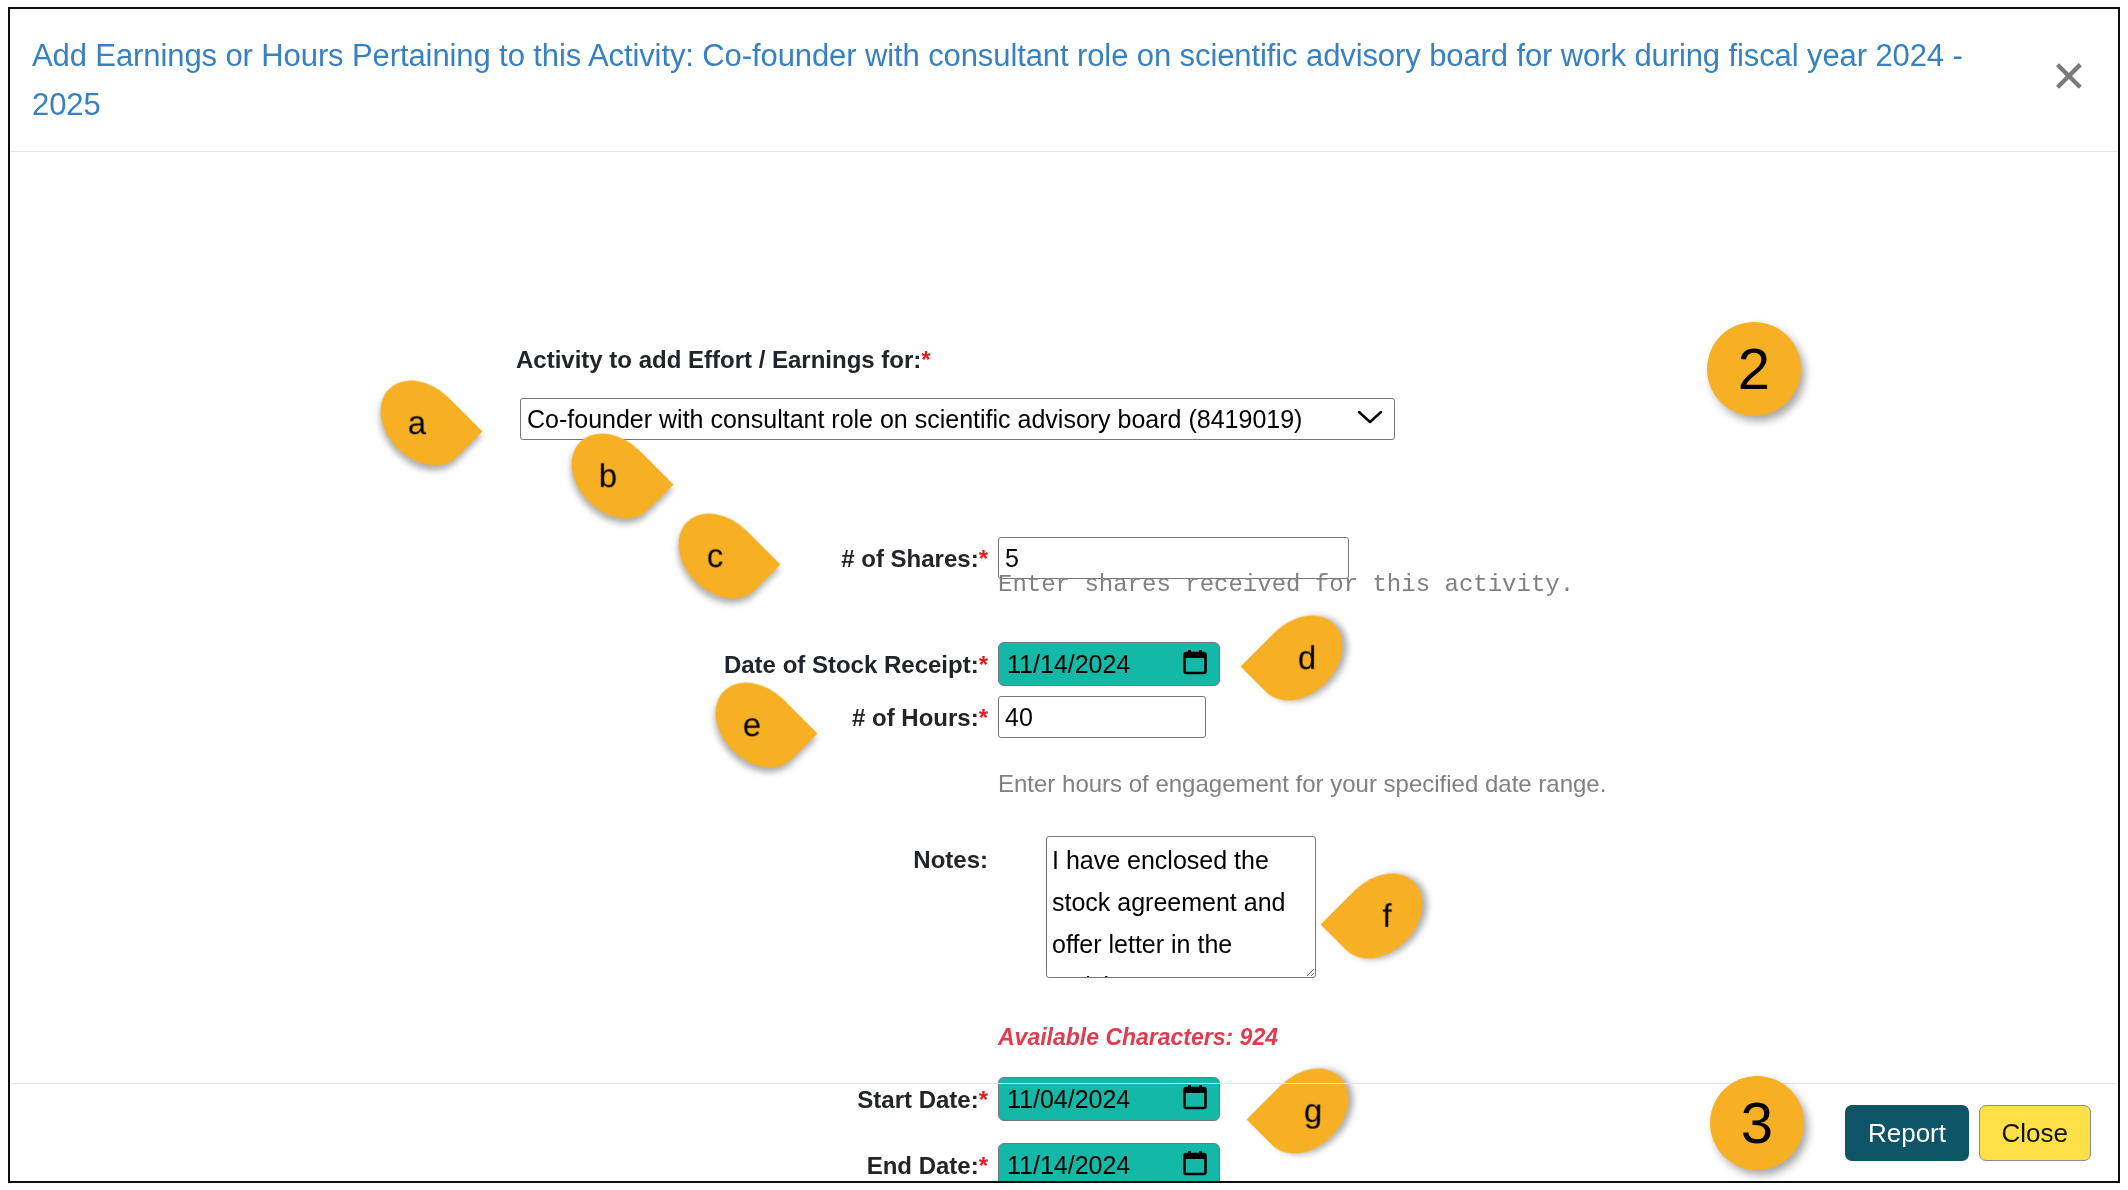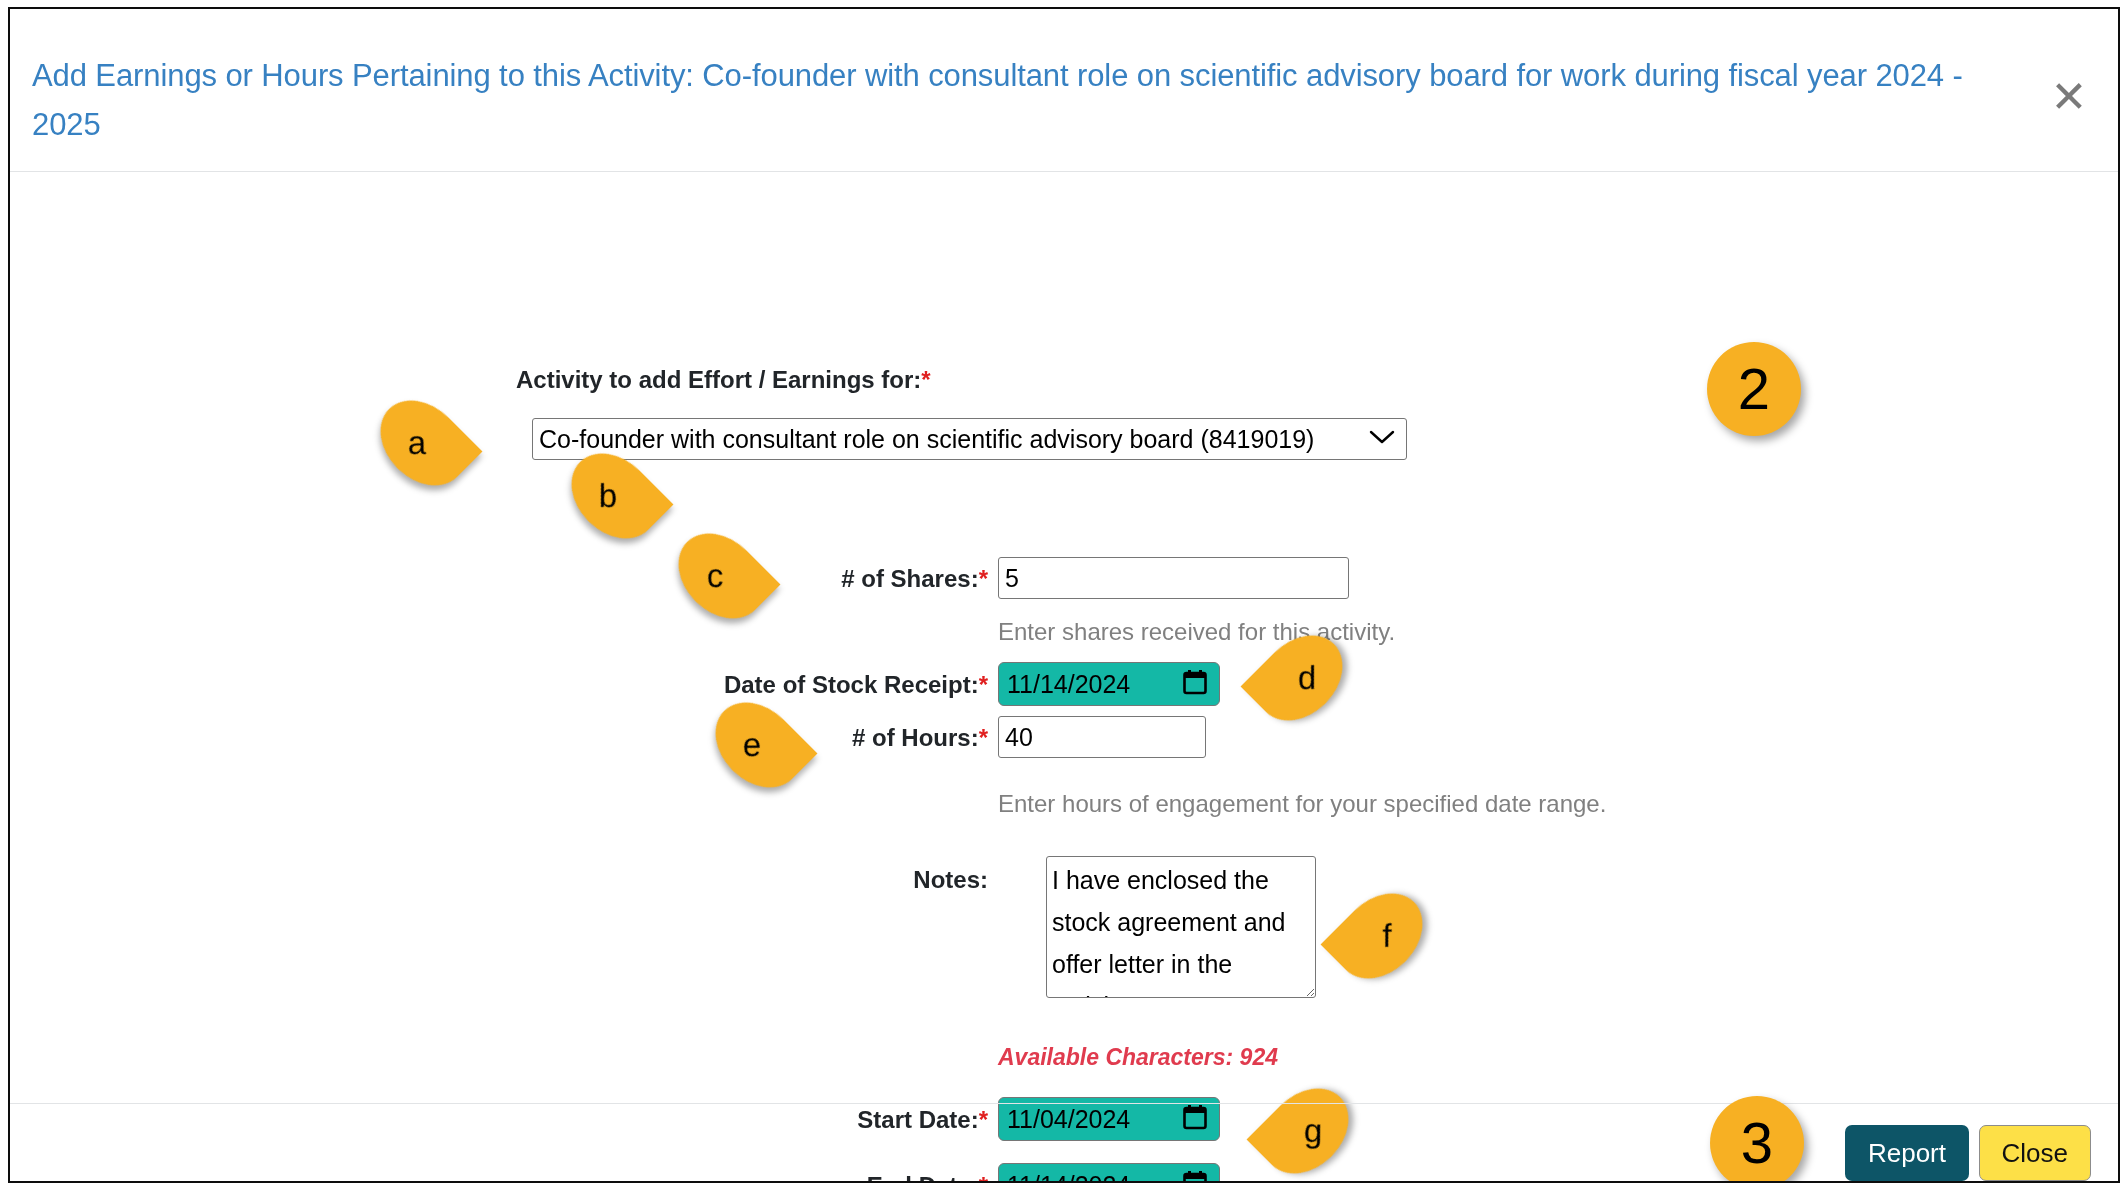--- a/index.html
+++ b/index.html
@@ -21,21 +21,20 @@
     border: 2px solid #0d0d0d;
     overflow: hidden;
   }
 
   
   .dlg-header {
     position: relative;
     height: 143px;
     border-bottom: 1px solid #e2e4e6;
     padding: 22px 30px 0 22px;
-    margin-top: 20px;
   }
   .dlg-title {
     font-size: 31px;
     line-height: 49px;
     color: #3781c2;
     font-weight: 400;
     max-width: 1970px;
     letter-spacing: -0.1px;
   }
   .close-x {
@@ -75,21 +74,20 @@
   .ctl {
     font-family: "Liberation Sans", sans-serif;
     font-size: 25px;
     color: #000;
     background: #fff;
     border: 1px solid #767676;
     border-radius: 3px;
     padding: 3px 6px;
     height: 42px;
     line-height: 34px;
-    margin-left: 12px;
   }
   select.ctl {
     -webkit-appearance: none;
     appearance: none;
     padding-right: 40px;
     background-image:
       linear-gradient(45deg, transparent 50%, transparent 50%);
   }
   .selwrap { position: relative; display: inline-block; }
   .chev {
@@ -248,21 +246,21 @@
       </span>
     </div>
 
     <div class="form-row" style="left:698px; top:306px;">
     </div>
 
     <div class="form-row" style="left:700px; top:385px;">
       <div class="flabel" style="width:278px; padding-top:4px;"><span># of Shares:</span><span class="req">*</span></div>
       <input class="ctl" style="width: 351px; margin-left: 10px;" value="5">
     </div>
-    <div class="helptext" style="position:absolute; left:988px; top:445px;">Enter shares received for this activity.</div>
+    <div class="helptext" style="position:absolute; left:988px; top:418px;font-family:Liberation Mono, monospace;">Enter shares received for this activity.</div>
 
     <div class="form-row" style="left:670px; top:490px;">
       <div class="flabel" style="width:308px; padding-top:5px;"><span>Date of Stock Receipt:</span><span class="req">*</span></div>
       <span class="datebox" style="margin-left:10px;">
         <span class="dval">11/14/2024</span>
         <span class="cal-ico">
           <svg width="24" height="26" viewBox="0 0 24 26">
               <rect x="1.5" y="4" width="21" height="20" rx="2" fill="none" stroke="#000" stroke-width="2.6"></rect>
               <rect x="1.5" y="4" width="21" height="5" fill="#000"></rect>
               <rect x="5" y="1" width="3" height="5" fill="#000"></rect>

